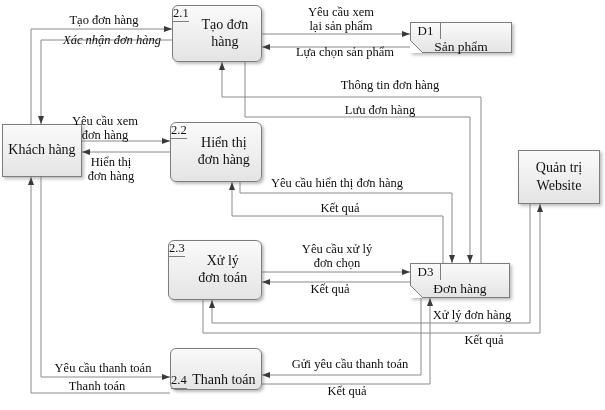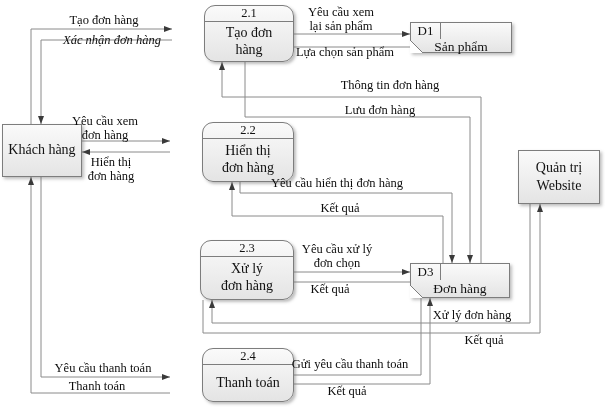--- a/index.html
+++ b/index.html
@@ -13,21 +13,21 @@
     position:absolute; box-sizing:border-box;
     border:1px solid #7d7d7d;
     background:linear-gradient(180deg,#fafafa 0%,#ededed 60%,#e4e4e4 100%);
     box-shadow:2px 2px 3px rgba(110,110,110,.45);
     flex-direction:column;
   }
   .entity {
     display:flex; align-items:center; justify-content:center;
     text-align:center; font-size:14px; line-height:1.3; white-space:pre-line;
   }
-  .process { border-radius:11px; display:flex; flex-direction:column;margin-left:32px; }
+  .process { border-radius:6px; display:flex; flex-direction:row; }
   .p-head {
     height:15px; border-bottom:1px solid #7d7d7d;
     text-align:center; font-size:12.5px; line-height:15px;
   }
   .p-body {
     flex:1; display:flex; align-items:center; justify-content:center;
     text-align:center; font-size:14px; line-height:1.2; white-space:pre-line;
   }
   .datastore { display:flex; }
   .ds-code {
@@ -91,23 +91,23 @@
 hàng</div>
   </div>
   <div class="box process" style="left:170px;top:122px;width:92px;height:60px;">
     <div class="p-head">2.2</div>
     <div class="p-body">Hiển thị
 đơn hàng</div>
   </div>
   <div class="box process" style="left:168px;top:240px;width:94px;height:60px;">
     <div class="p-head">2.3</div>
     <div class="p-body">Xử lý
-đơn hàng</div>
+đơn toán</div>
   </div>
-  <div class="box process" style="left:170px;top:348px;width:92px;height:54px;">
+  <div class="box process" style="left:170px;top:348px;width:92px;height:42px;align-items:flex-end;">
     <div class="p-head">2.4</div>
     <div class="p-body">Thanh toán</div>
   </div>
 
   <div class="box datastore" style="left:410px;top:22px;width:102px;height:31px;">
     <div class="ds-code">D1</div>
     <div class="ds-label">Sản phẩm</div>
     <svg class="notch" width="13" height="13">
       <polygon points="0,0 13,13 0,13" fill="#ffffff"></polygon>
       <line x1="0" y1="0" x2="13" y2="13" stroke="#7d7d7d" stroke-width="1"></line>

